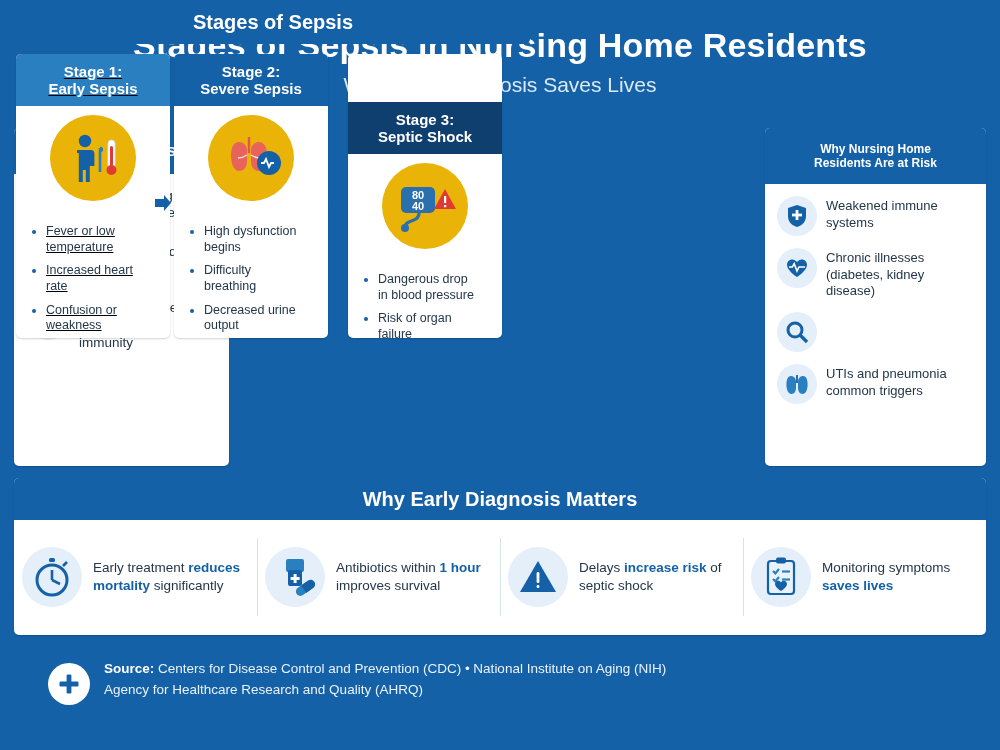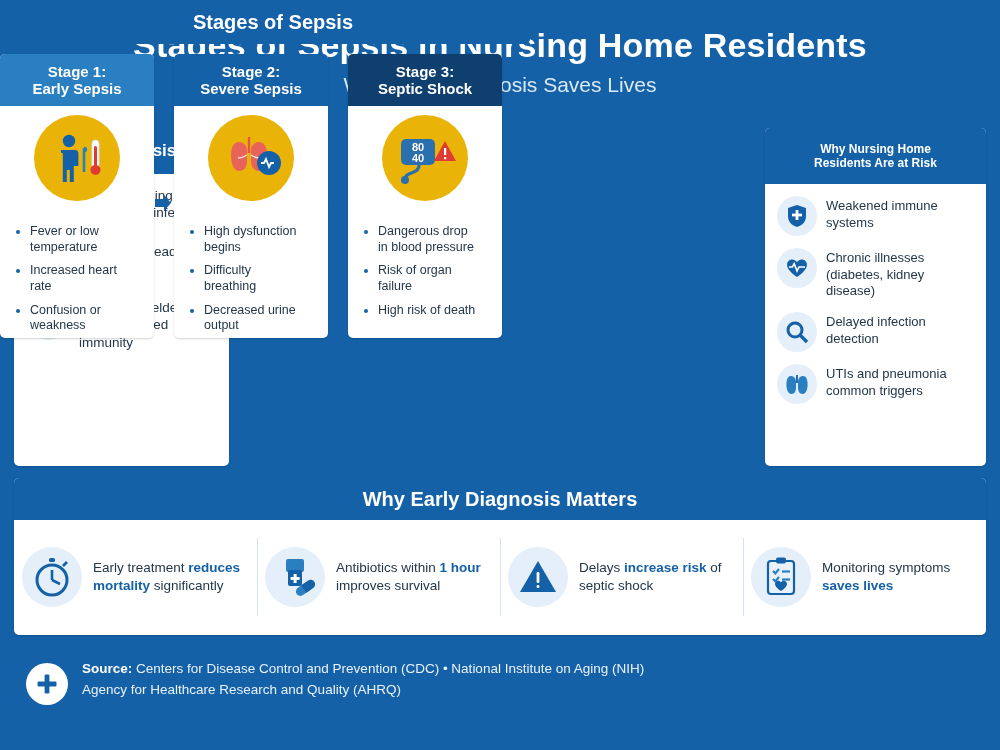--- a/index.html
+++ b/index.html
@@ -36,27 +36,27 @@
   .lp-body { padding:10px 12px 0 12px; }
   .lp-row { display:flex; align-items:flex-start; margin-bottom:12px; }
   .lp-icon { flex:0 0 44px; height:44px; border-radius:50%; background:#e4eff9; display:flex; align-items:center; justify-content:center; margin-right:9px; }
   .lp-text { font-size:13.5px; color:#23374a; line-height:1.28; padding-top:3px; }
 
   
   #center-panel { left:243px; top:128px; width:514px; height:338px; background:transparent; box-shadow:none; }
   #center-head { position:absolute; left:16px; top:0; width:514px; height:44px; background:#1461a8; border-radius:5px; color:#fff; font-size:20px; font-weight:bold; display:flex; align-items:center; justify-content:center; }
 
   .stage { position:absolute; top:54px; width:154px; height:284px; background:#ffffff; border-radius:5px; box-shadow:0 1px 2px rgba(0,0,0,.18); overflow:hidden; }
-  #stage-1 { left:0px; }
+  #stage-1 { left:16px;text-decoration:underline; }
   #stage-2 { left:174px; }
   #stage-3 { left:348px; }
   .stage-head { height:52px; color:#fff; font-weight:bold; font-size:15px; line-height:1.15; display:flex; align-items:center; justify-content:center; text-align:center; }
   #stage-1 .stage-head { background:#2a7fc1; }
   #stage-2 .stage-head { background:#1461a8; }
-  #stage-3 .stage-head { background:#0e3f6f; }
+  #stage-3 .stage-head { background:#0e3f6f;margin-top:48px; }
   .stage-figure { height:104px; display:flex; align-items:center; justify-content:center; }
   .circ { width:86px; height:86px; border-radius:50%; background:#eab308; display:flex; align-items:center; justify-content:center; position:relative; }
   .stage ul { margin:12px; padding:2px 10px 0 18px; }
   .stage li { font-size:12.5px; color:#23374a; line-height:1.25; margin-bottom:8px; }
   .stage li::marker { color:#1461a8; }
 
   .arrow { position:absolute; top:192px; width:22px; height:22px; display:flex; align-items:center; justify-content:center; }
   #arrow-1 { left:152px; }
   #arrow-2 { left:326px; }
 
@@ -75,21 +75,21 @@
   .bp-col { flex:1; display:flex; align-items:center; justify-content:center; gap:11px; padding:0 8px; position:relative; }
   .bp-col + .bp-col::before {
     content:""; position:absolute; left:0; top:18px; bottom:18px; width:1px; background:#d4e2ee;
   }
   .bp-icon { flex:0 0 60px; height:60px; border-radius:50%; background:#e4eff9; display:flex; align-items:center; justify-content:center; }
   .bp-text { font-size:13.5px; color:#23374a; line-height:1.32; }
   .bp-text b { color:#1461a8; }
 
   
   .footer { position:absolute; left:0; top:645px; width:1000px; height:105px; background:#1461a8; }
-  .footer-inner { position:absolute; left:26px; top:14px; display:flex; align-items:flex-start; }
+  .footer-inner { position:absolute; left:48px; top:14px; display:flex; align-items:flex-start; }
   .footer-cross { flex:0 0 42px; height:42px; border-radius:50%; background:#ffffff; display:flex; align-items:center; justify-content:center; margin-right:14px; margin-top:4px; }
   .footer-txt { color:#eaf2fb; font-size:13.5px; line-height:1.55; }
   .footer-txt b { color:#ffffff; }
 </style>
 </head>
 <body>
 
 <div class="page">
 
   <div class="header">
@@ -276,21 +276,20 @@
         <div class="rp-text">Chronic illnesses (diabetes, kidney disease)</div>
       </div>
 
       <div class="rp-row">
         <div class="rp-icon">
           <svg width="26" height="26" viewBox="0 0 26 26">
             <circle cx="11" cy="11" r="7" fill="none" stroke="#1461a8" stroke-width="3"></circle>
             <line x1="16" y1="16" x2="23" y2="23" stroke="#1461a8" stroke-width="3.4"></line>
           </svg>
         </div>
-        <div class="rp-text">Delayed infection detection</div>
       </div>
 
       <div class="rp-row">
         <div class="rp-icon">
           <svg width="26" height="26" viewBox="0 0 26 26">
             <path d="M13 4v8" stroke="#1461a8" stroke-width="1.8" fill="none"></path>
             <path d="M12 11c0-4-2.6-6-5-6-3 0-4.6 3.4-4.6 8.6 0 5.6 2 9.4 5 9.4 3 0 4.6-2.6 4.6-6.4z" fill="#2a7fc1"></path>
             <path d="M14 11c0-4 2.6-6 5-6 3 0 4.6 3.4 4.6 8.6 0 5.6-2 9.4-5 9.4-3 0-4.6-2.6-4.6-6.4z" fill="#2a7fc1"></path>
           </svg>
         </div>

